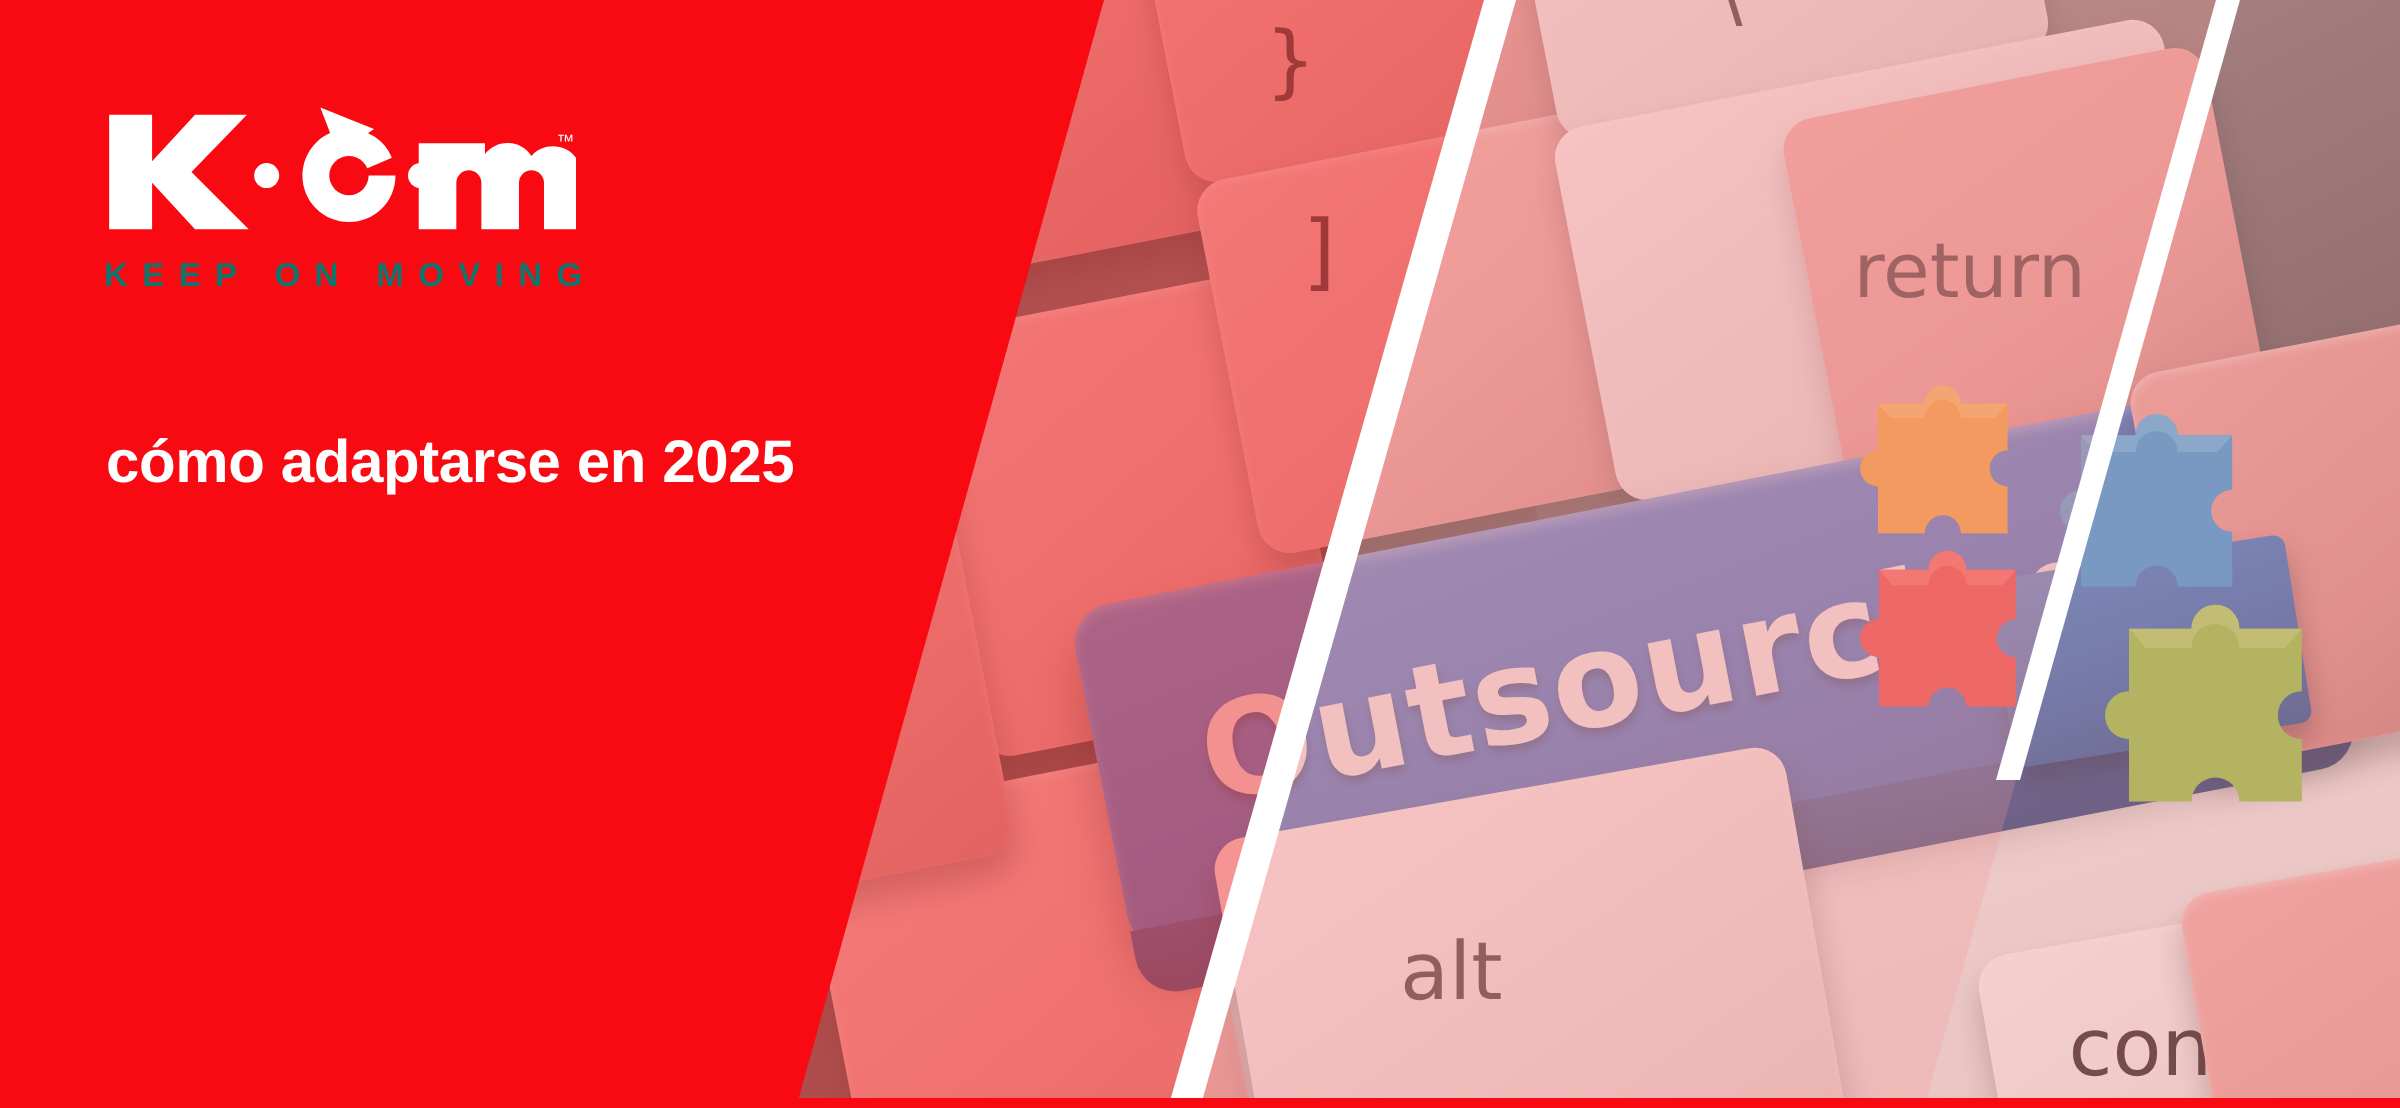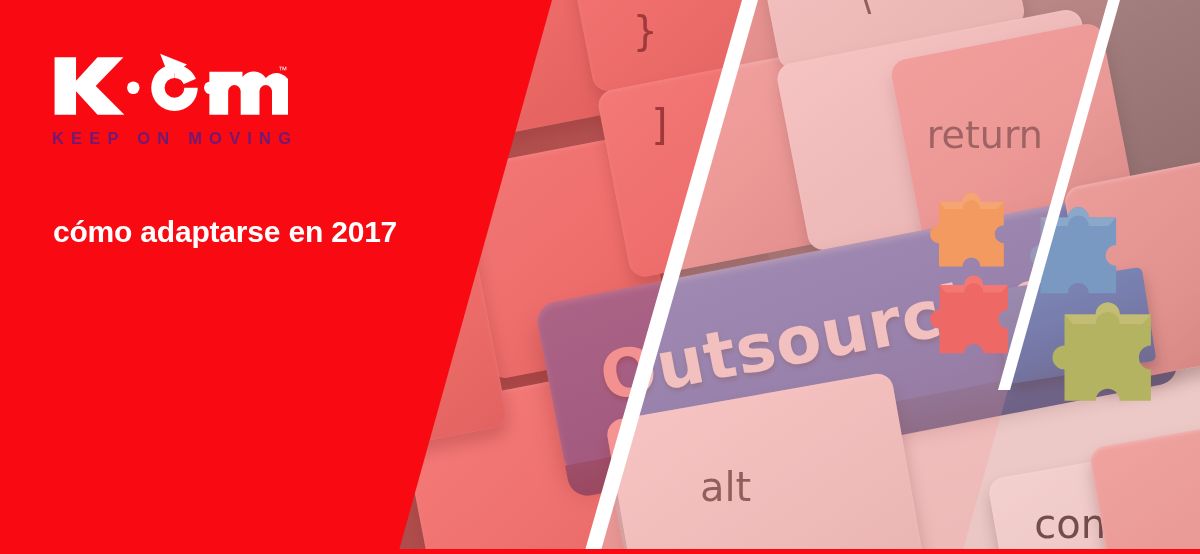--- a/index.html
+++ b/index.html
@@ -179,21 +179,21 @@
     position:absolute; inset:0;
     background:#f90a12;
     clip-path:polygon(0 0, 552px 0, 398px 554px, 0 554px);
   }
 
   
   .logo { position:absolute; left:52px; top:52px; width:260px; }
   .logo-mark { display:block; }
   .tagline {
     margin-top:9px;
-    color:#701a75;
+    color:#0f766e;
     font-family:"Liberation Sans", sans-serif;
     font-weight:bold;
     font-size:16.5px;
     letter-spacing:7.2px;
     white-space:nowrap;
   }
 
   
   .headline {
     position:absolute; left:53px; top:212px; width:400px;
@@ -299,18 +299,18 @@
       <circle cx="176" cy="40" r="7" fill="#ffffff"></circle>
 
       <path d="M192 22 h20 v6 a16 16 0 0 1 26 1 a16 16 0 0 1 28 10 v31 h-21 V44 a7 7 0 0 0 -14 0 v26 h-21 V44 a7 7 0 0 0 -14 0 v26 h-21 V22 z" transform="translate(0,0)" fill="#ffffff"></path>
 
       <text x="252" y="24" font-family="Liberation Sans, sans-serif" font-size="10" fill="#ffffff">™</text>
     </svg>
     <div class="tagline">KEEP ON MOVING</div>
   </div>
 
   <div class="headline">
-    <div>cómo adaptarse en 2017</div>
+    <div>cómo adaptarse en 2025</div>
   </div>
 
   <div class="bottom-red-bar"></div>
 
 </div>
 
 </body></html>

